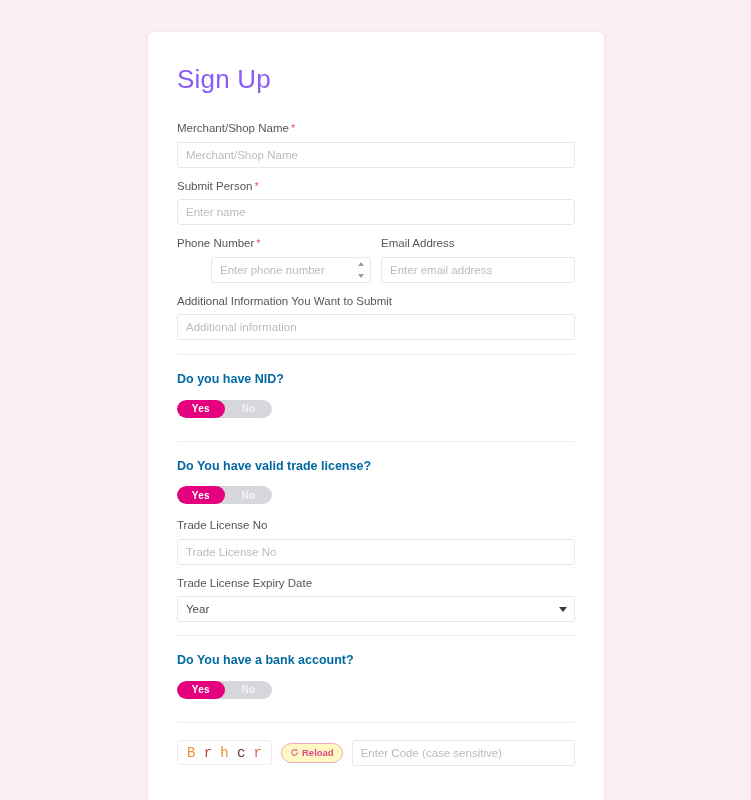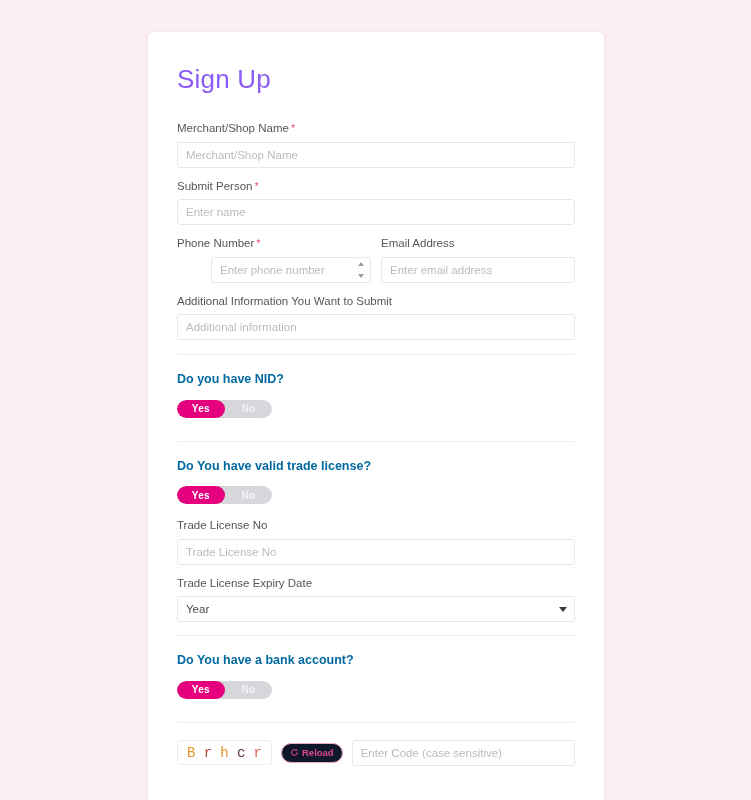--- a/index.html
+++ b/index.html
@@ -207,21 +207,21 @@
     line-height: 1;
   }
   .reload-btn {
     display: inline-flex;
     align-items: center;
     gap: 3px;
     height: 20px;
     padding: 0 8px;
     border: 1px solid #f2a9c6;
     border-radius: 10px;
-    background: #0f172a;
+    background: #fef9c3;
     color: #e0478b;
     font-size: 9.5px;
     font-weight: bold;
     font-family: "Liberation Sans", sans-serif;
     cursor: pointer;
     white-space: nowrap;
     text-align: center;
   }
   .reload-btn svg { display: block; }
   .captcha-input { flex: 1; }

